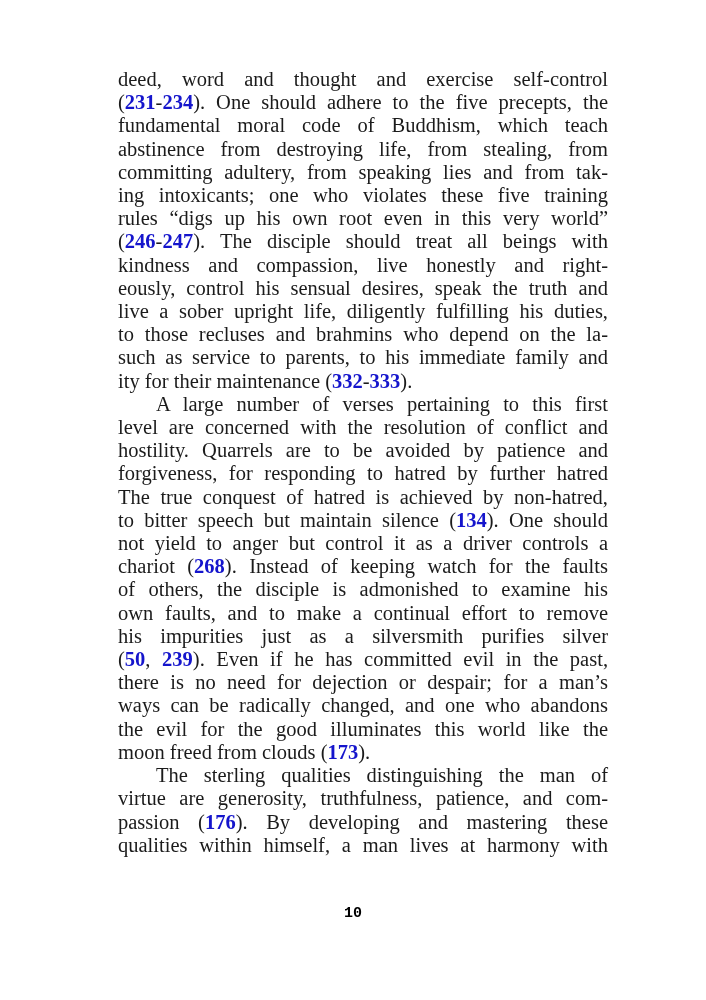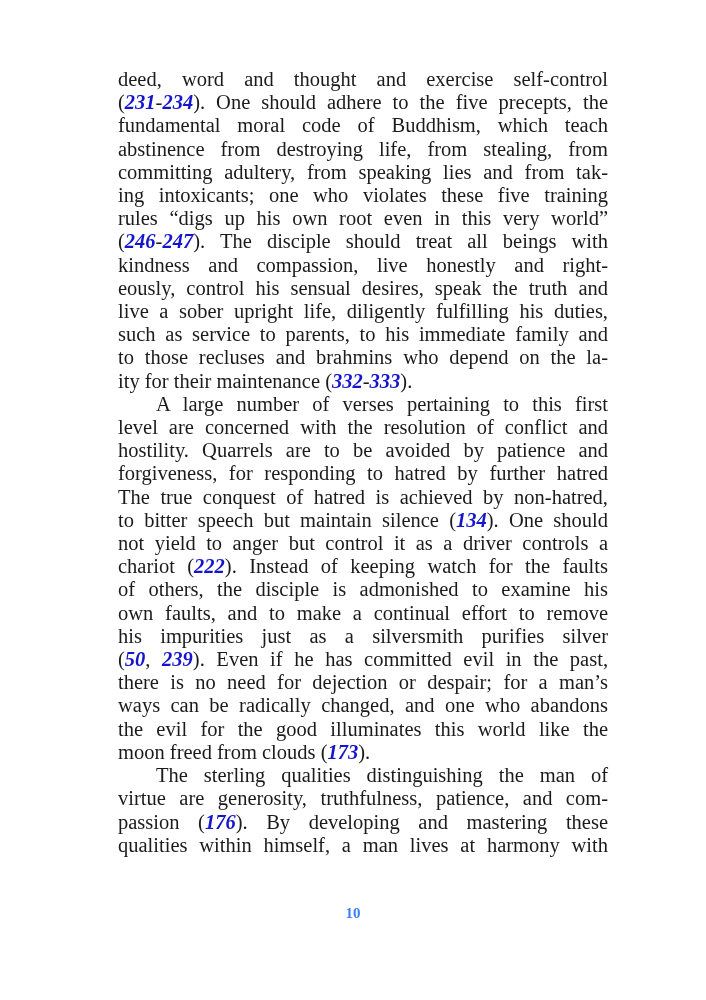--- a/index.html
+++ b/index.html
@@ -28,61 +28,60 @@
     text-align-last: left;
   }
   .line.indent {
     text-indent: 38px;
   }
   .verse-link {
     color: var(--link-color, #1515cc);
     font-weight: bold;
     cursor: pointer;
     text-decoration: none;
-    font-style: italic;
   }
   .page-number {
     position: absolute;
     top: 905px;
     left: 0;
     width: 706px;
     text-align: center;
-    font-family: Liberation Serif, serif;
+    font-family: Liberation Mono, monospace;
     font-weight: bold;
     font-size: 15px;
-    color: #3b82f6;
+    color: #000000;
   }
 </style>
 </head>
 <body style="background: rgb(255, 255, 255);">
 
 <div class="page">
   <div class="text-block">
       <div class="line"><span>deed, word and thought and exercise self-control</span></div>
       <div class="line"><span>(</span><span class="verse-link">231</span><span>-</span><span class="verse-link">234</span><span>). One should adhere to the five precepts, the</span></div>
       <div class="line"><span>fundamental moral code of Buddhism, which teach</span></div>
       <div class="line"><span>abstinence from destroying life, from stealing, from</span></div>
       <div class="line"><span>committing adultery, from speaking lies and from tak-</span></div>
       <div class="line"><span>ing intoxicants; one who violates these five training</span></div>
       <div class="line"><span>rules “digs up his own root even in this very world”</span></div>
       <div class="line"><span>(</span><span class="verse-link">246</span><span>-</span><span class="verse-link">247</span><span>). The disciple should treat all beings with</span></div>
       <div class="line"><span>kindness and compassion, live honestly and right-</span></div>
       <div class="line"><span>eously, control his sensual desires, speak the truth and</span></div>
       <div class="line"><span>live a sober upright life, diligently fulfilling his duties,</span></div>
+      <div class="line"><span>to those recluses and brahmins who depend on the la-</span></div>
       <div class="line"><span>such as service to parents, to his immediate family and</span></div>
-      <div class="line"><span>to those recluses and brahmins who depend on the la-</span></div>
       <div class="line last"><span>ity for their maintenance (</span><span class="verse-link">332</span><span>-</span><span class="verse-link">333</span><span>).</span></div>
       <div class="line indent"><span>A large number of verses pertaining to this first</span></div>
       <div class="line"><span>level are concerned with the resolution of conflict and</span></div>
       <div class="line"><span>hostility. Quarrels are to be avoided by patience and</span></div>
       <div class="line"><span>forgiveness, for responding to hatred by further hatred</span></div>
       <div class="line"><span>The true conquest of hatred is achieved by non-hatred,</span></div>
       <div class="line"><span>to bitter speech but maintain silence (</span><span class="verse-link">134</span><span>). One should</span></div>
       <div class="line"><span>not yield to anger but control it as a driver controls a</span></div>
-      <div class="line"><span>chariot (</span><span class="verse-link">222</span><span>). Instead of keeping watch for the faults</span></div>
+      <div class="line"><span>chariot (</span><span class="verse-link">268</span><span>). Instead of keeping watch for the faults</span></div>
       <div class="line"><span>of others, the disciple is admonished to examine his</span></div>
       <div class="line"><span>own faults, and to make a continual effort to remove</span></div>
       <div class="line"><span>his impurities just as a silversmith purifies silver</span></div>
       <div class="line"><span>(</span><span class="verse-link">50</span><span>, </span><span class="verse-link">239</span><span>). Even if he has committed evil in the past,</span></div>
       <div class="line"><span>there is no need for dejection or despair; for a man’s</span></div>
       <div class="line"><span>ways can be radically changed, and one who abandons</span></div>
       <div class="line"><span>the evil for the good illuminates this world like the</span></div>
       <div class="line last"><span>moon freed from clouds (</span><span class="verse-link">173</span><span>).</span></div>
       <div class="line indent"><span>The sterling qualities distinguishing the man of</span></div>
       <div class="line"><span>virtue are generosity, truthfulness, patience, and com-</span></div>

